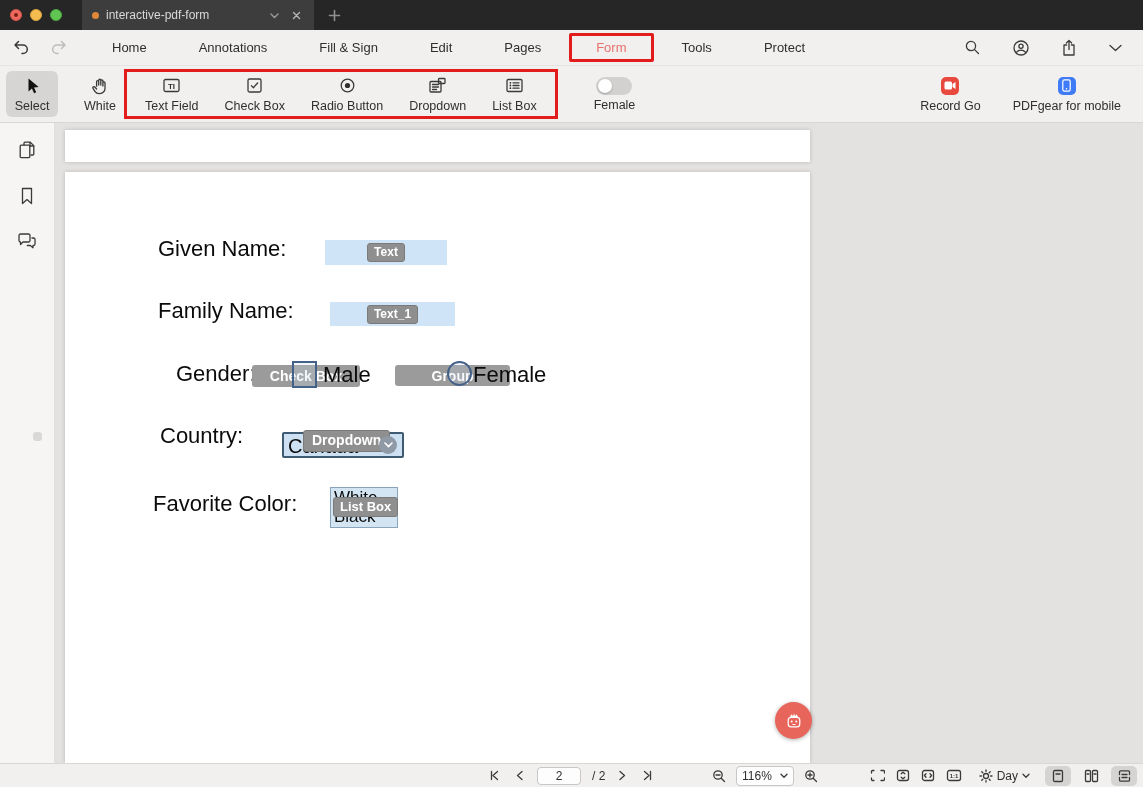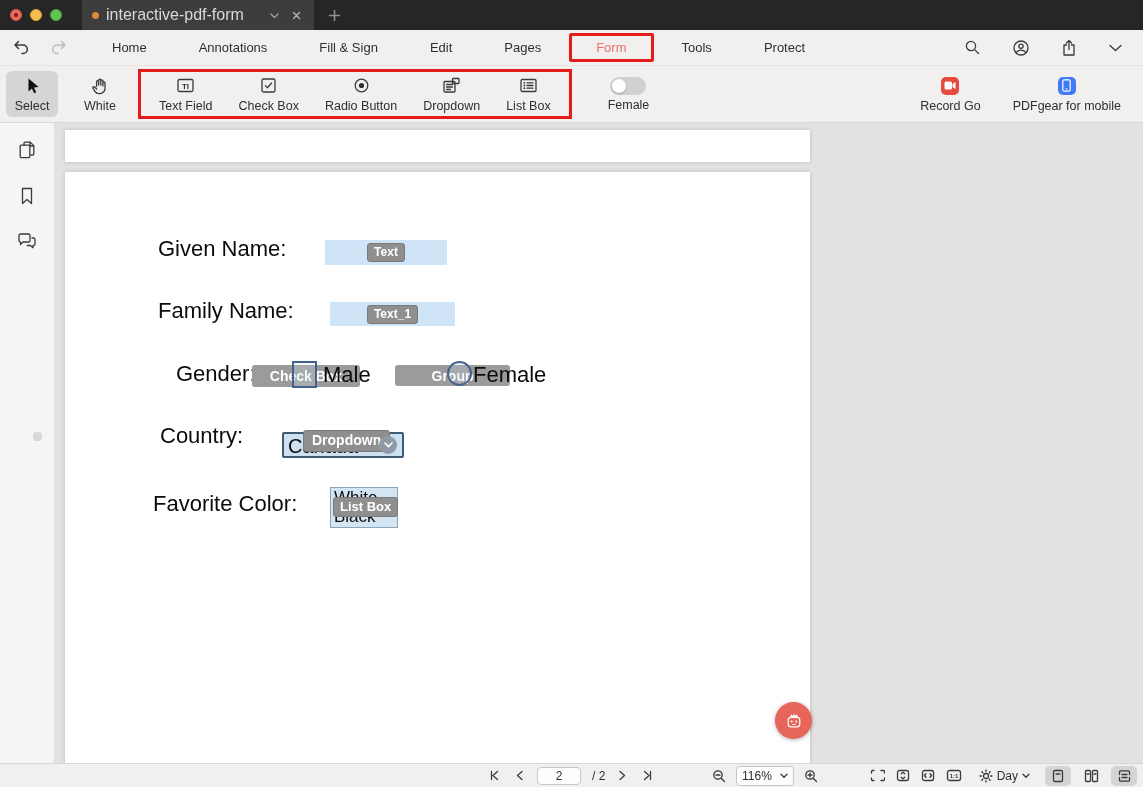--- a/index.html
+++ b/index.html
@@ -13,42 +13,42 @@
   .stroke { fill:none; stroke:#3a3a3a; stroke-width:1.3; stroke-linecap:round; stroke-linejoin:round; }
 
   
   .titlebar { height:30px; background:#262626; display:flex; align-items:stretch; }
   .traffic { display:flex; gap:8px; align-items:center; padding:0 14px 0 10px; }
   .light { width:12px; height:12px; border-radius:50%; }
   .light.red { background:#ed6a5f; border:1px solid #d2554b; position:relative; }
   .light.red::after{ content:""; position:absolute; left:3px; top:3px; width:4px; height:4px; border-radius:50%; background:#7e1f17;}
   .light.yellow { background:#f5bd4f; border:1px solid #dba33c; }
   .light.green { background:#61c554; border:1px solid #4aa73e; }
-  .doc-tab { width:232px; background:#3d3d3d; display:flex; align-items:center; gap:7px; padding:0 10px; color:#d9d9d9; font-size:16px; margin-left:6px; }
+  .doc-tab { width:232px; background:#3d3d3d; display:flex; align-items:center; gap:7px; padding:0 10px; color:#d9d9d9; font-size:12px; margin-left:6px; }
   .tab-dot { width:7px; height:7px; border-radius:50%; background:#e0883a; flex:0 0 auto; }
   .tab-title { flex:1; white-space:nowrap; overflow:hidden; }
   .tab-ctl { color:#9b9b9b; display:flex; align-items:center; padding:2px; }
   .newtab { display:flex; align-items:center; padding:0 14px; }
 
   
   .menubar { height:36px; background:#f1f0ef; display:flex; align-items:center; padding:0 2px; border-bottom:1px solid #e6e5e4; }
   .history { display:flex; gap:16px; margin:0 16px 0 8px; align-items:center; }
   .menu-items { display:flex; align-items:center; }
   .menu-item { font-size:13px; color:#2f2f2f; padding:5px 26px; background:none; border:none; font-family:inherit; cursor:default; }
   .menu-redbox { border:3px solid #e21b1b; border-radius:2px; margin:0 2px; }
   .menu-redbox .menu-item { color:#e8716d; padding:4px 24px; }
   .menubar-right { margin-left:auto; display:flex; align-items:center; gap:27px; padding-right:16px; }
 
   
   .toolbar { height:57px; background:#f1f0ef; border-bottom:1px solid #d8d7d5; display:flex; align-items:center; padding:0 6px; }
   .tool { display:flex; flex-direction:column; align-items:center; justify-content:center; gap:3px; font-size:12.5px; color:#2f2f2f; padding:4px 8px; border-radius:6px; background:none; border:none; font-family:inherit; }
   .tool .ticon { height:21px; display:flex; align-items:center; justify-content:center; }
   .tool.selected { background:#d6d5d3; min-width:52px; }
   .tool-hand { margin-left:18px; }
-  .red-group { display:flex; align-items:center; gap:10px; border:3px solid #e21b1b; padding:1px 10px; margin-left:14px; height:50px; }
+  .red-group { display:flex; align-items:center; gap:10px; border:3px solid #e21b1b; padding:1px 10px; margin-left:0; height:50px; }
   .preview-tool { margin-left:28px; }
   .toggle { width:36px; height:18px; border-radius:9px; background:#d2d1d0; position:relative; }
   .toggle .knob { position:absolute; left:2px; top:2px; width:14px; height:14px; border-radius:50%; background:#fff; box-shadow:0 1px 2px rgba(0,0,0,.25); }
   .toolbar-right { margin-left:auto; display:flex; gap:16px; padding-right:8px; }
   .app-badge { width:18px; height:18px; border-radius:5px; display:flex; align-items:center; justify-content:center; }
   .app-badge.red { background:#e8493e; }
   .app-badge.blue { background:#3e7bf4; }
 
   
   .main { display:flex; height:640px; }

